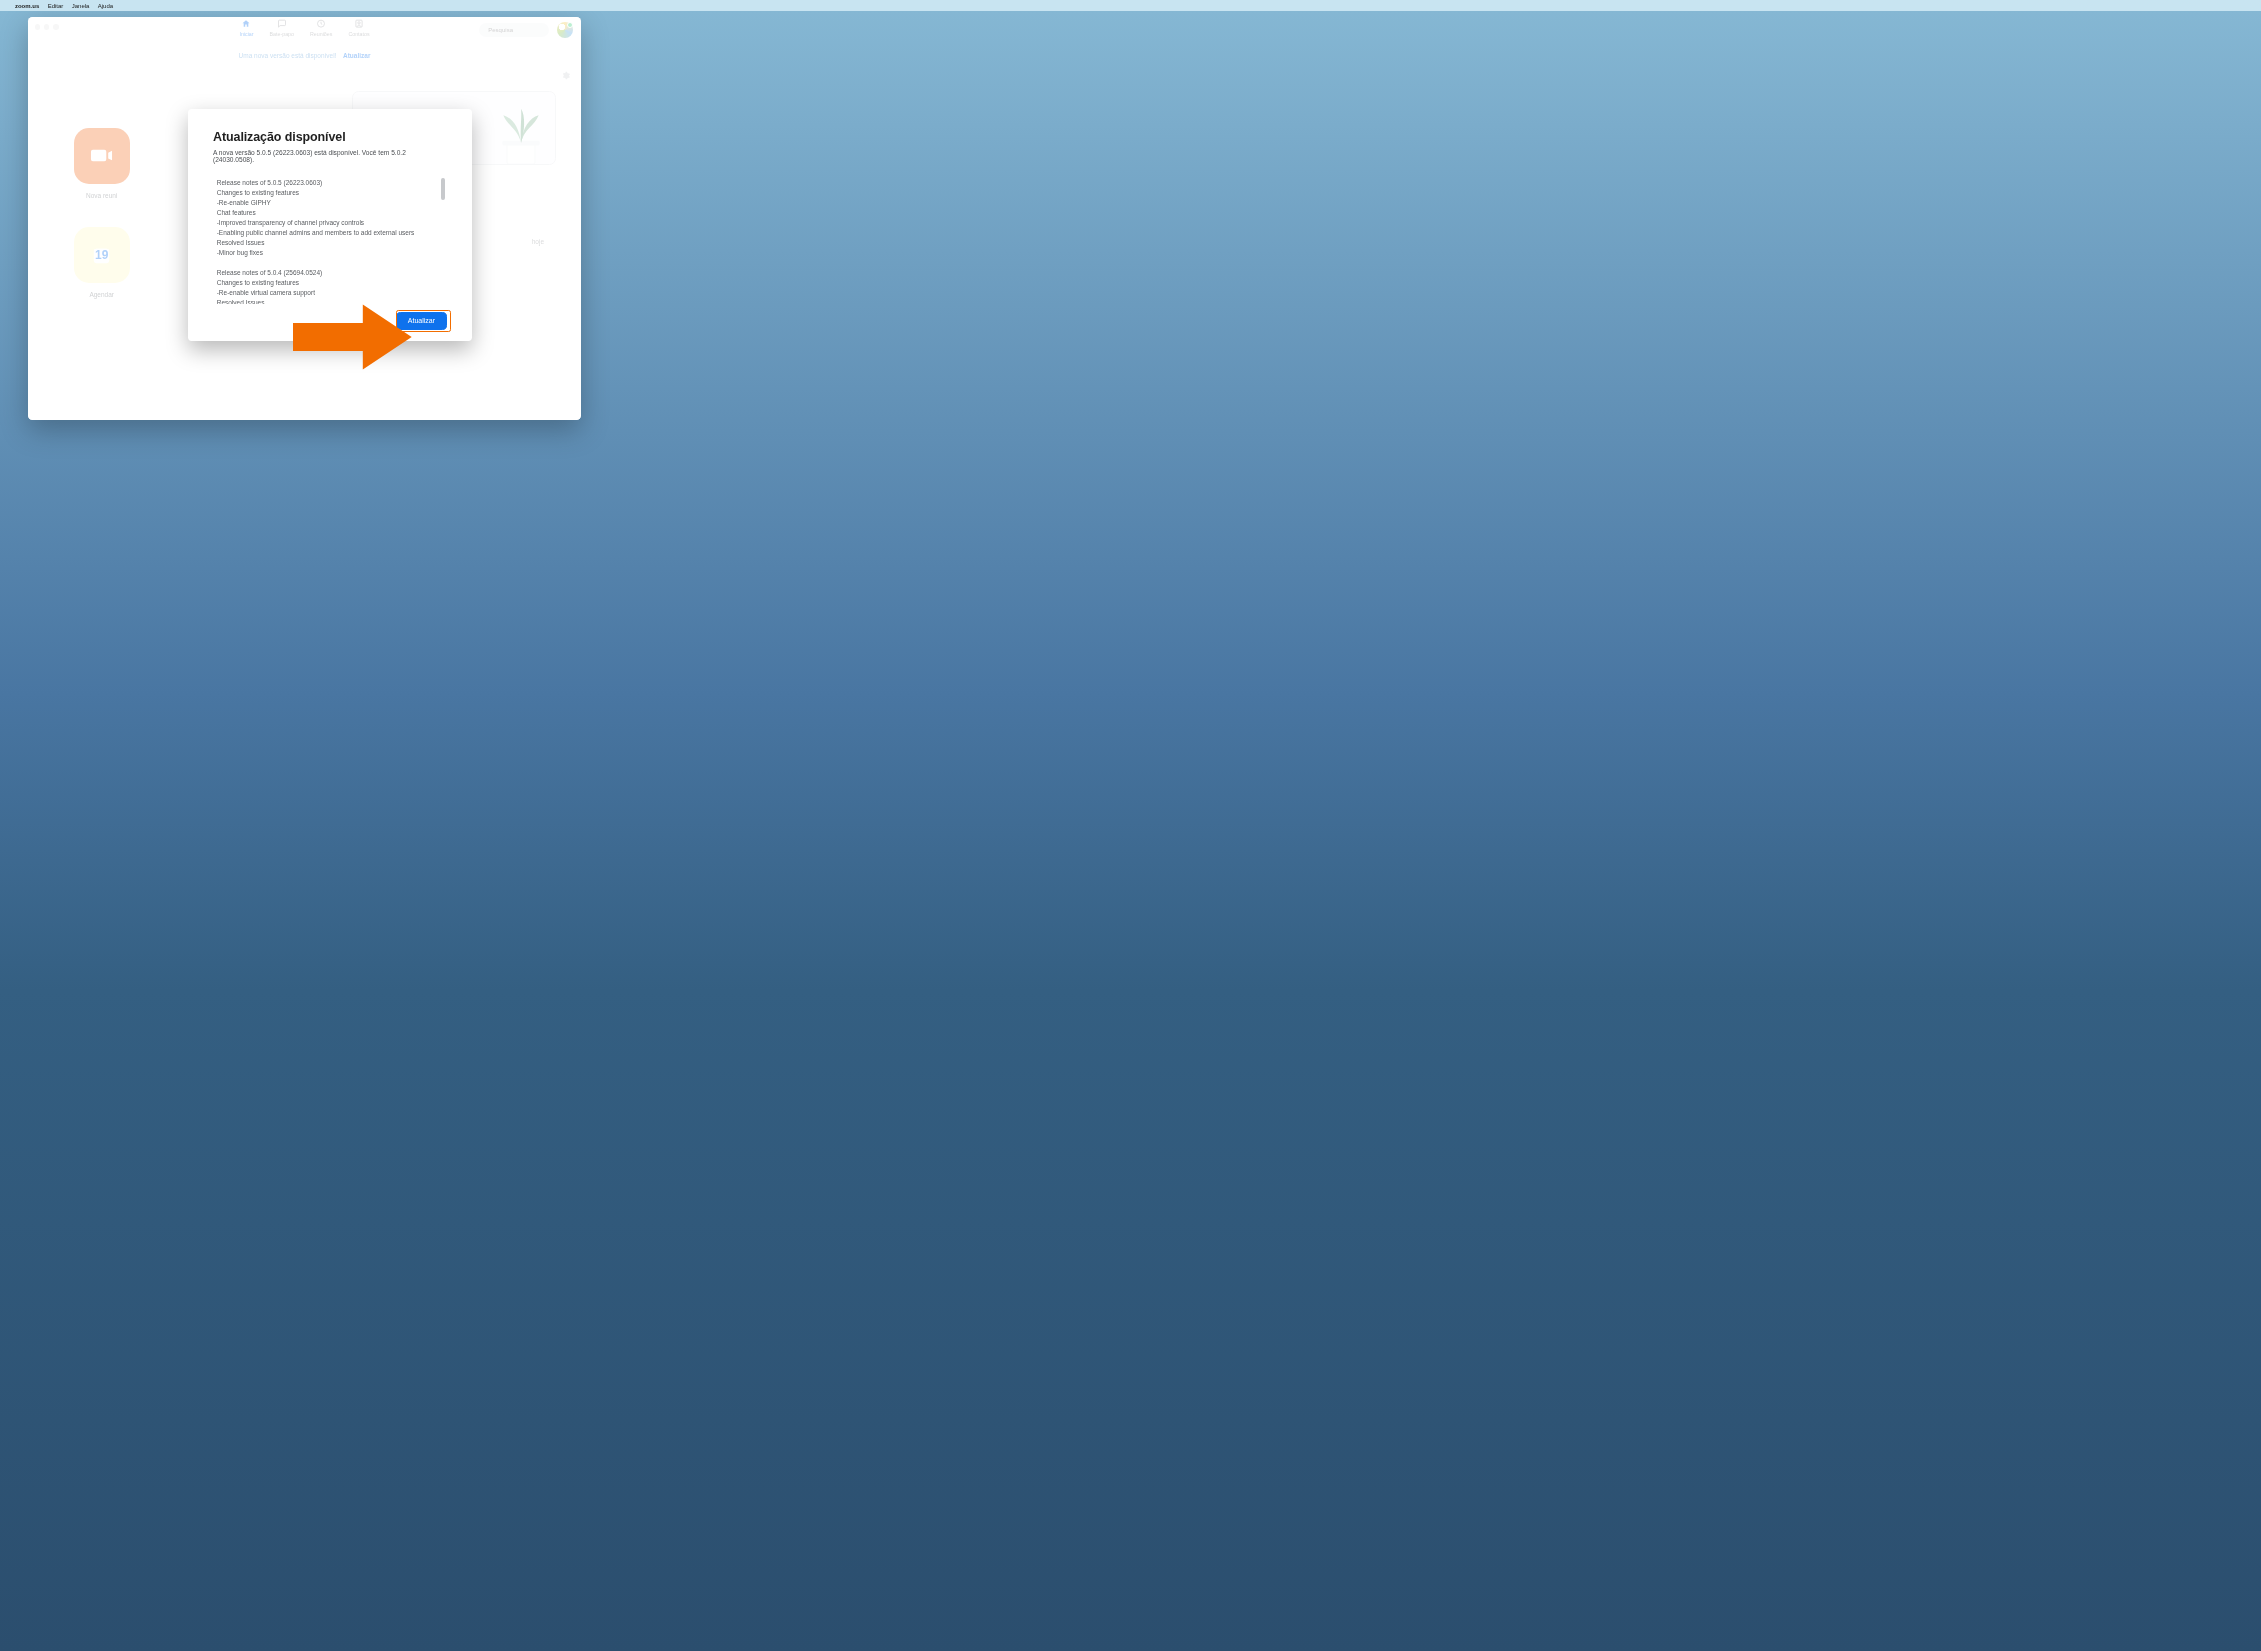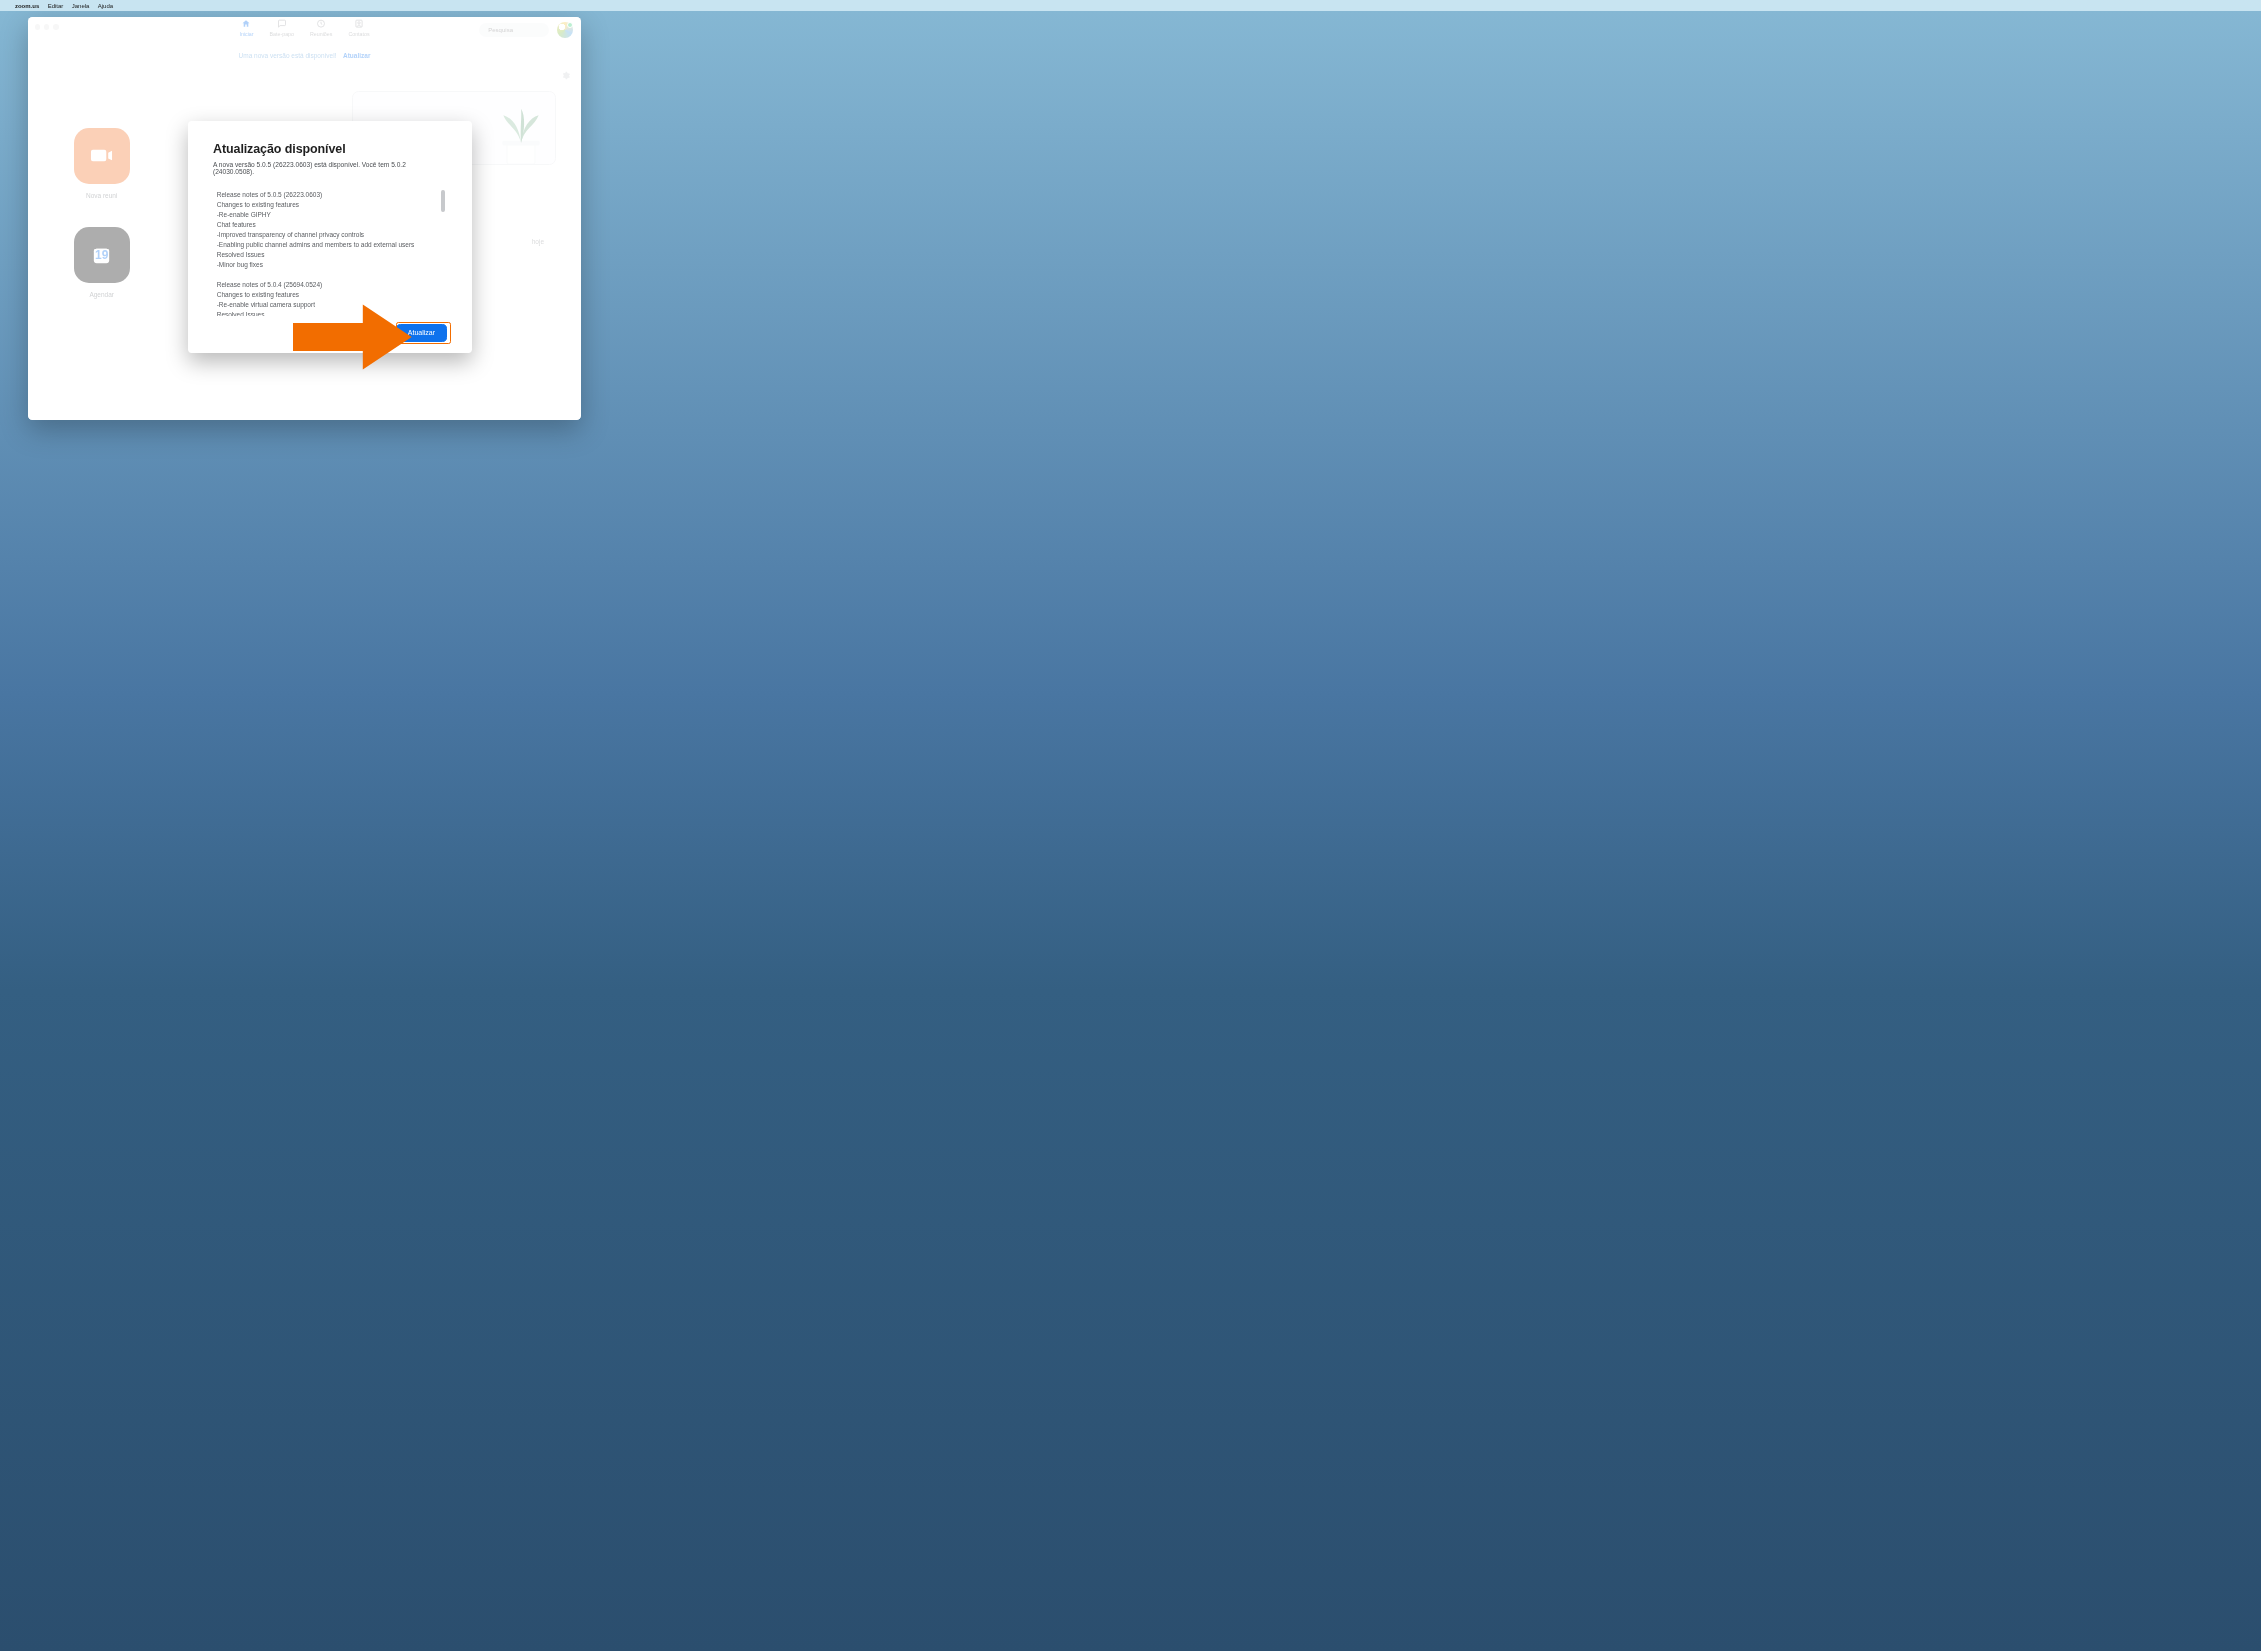--- a/index.html
+++ b/index.html
@@ -126,21 +126,21 @@
     grid-template-rows:repeat(2,79px);
     gap:20.4px 33px;
   }
   .tile{display:flex;flex-direction:column;align-items:center;gap:8.4px;font-size:6.5px;color:#6b7075;}
   .tile .sq{
     width:56px;height:56px;border-radius:15px;
     display:flex;align-items:center;justify-content:center;
     color:#fff;
   }
   .sq.orange{background:#f26d21;}
-  .sq.blue{background:#000000;}
+  .sq.blue{background:#fef9c3;}
   .sq svg{width:23px;height:23px;}
   .sq .day{
     font-size:12px;font-weight:700;
   }
 
   .right-col{
     flex:1; position:relative;
   }
   .card{
     position:absolute; right:25px; top:4.6px;
@@ -154,21 +154,21 @@
     width:56px;height:65px;
   }
   .today-label{
     position:absolute; right:37px; top:151px;
     font-size:6.5px;color:#8d8f93;
   }
 
   
   .modal{
     position:absolute;
-    left:160px; top:104px;
+    left:160px; top:92px;
     width:284px; height:232px;
     background:#fff;
     border-radius:3.7px;
     box-shadow:0 8.4px 22px rgba(0,0,0,.28);
     z-index:50;
     padding:21.4px 25px 11px;
     display:flex;flex-direction:column;
   }
   .modal h1{
     font-size:12.5px;font-weight:700;color:#1f1f1f;letter-spacing:-0.1px;

